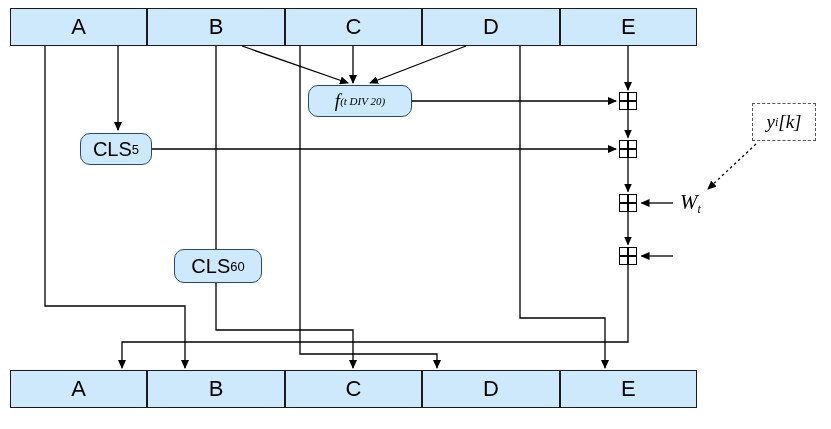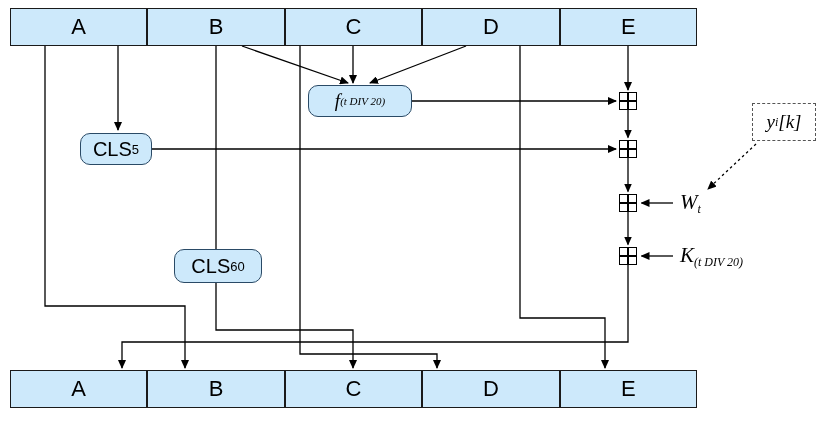--- a/index.html
+++ b/index.html
@@ -132,23 +132,20 @@
     </div>
   <div class="adder" style="left:619px; top:247px;">
       <span class="bar-h"></span>
       <span class="bar-v"></span>
     </div>
 
   <div class="math-label" style="left:680px; top:192px;">
     <span>W</span><sub>t</sub>
   </div>
 
-  <div class="math-label" style="left:680px; top:245px;">
-    <span>K</span><sub>(t DIV 20)</sub>
-  </div>
 
   <div class="ybox">
     <span>y</span>
       <sub>i</sub>
       <span>[k]</span>
   </div>
 
   <div class="reg-row" style="top:370px;">
     <div class="reg">
         <span>A</span>

